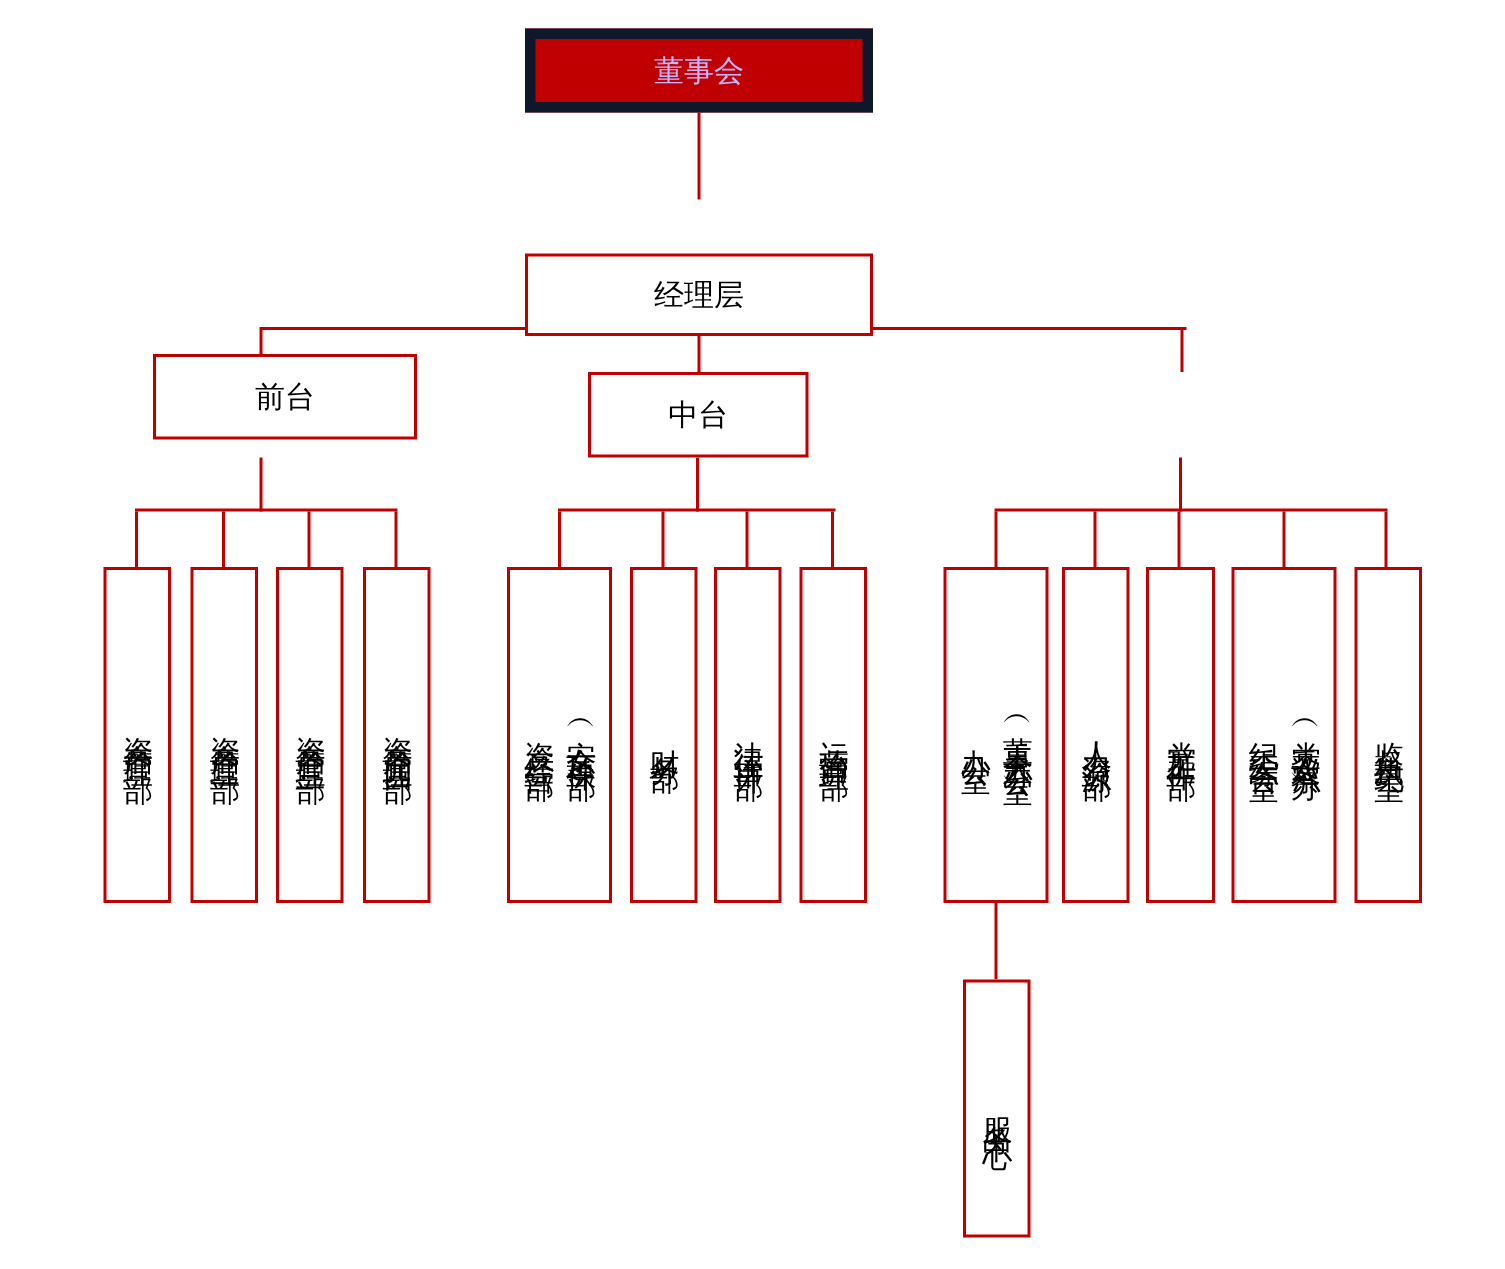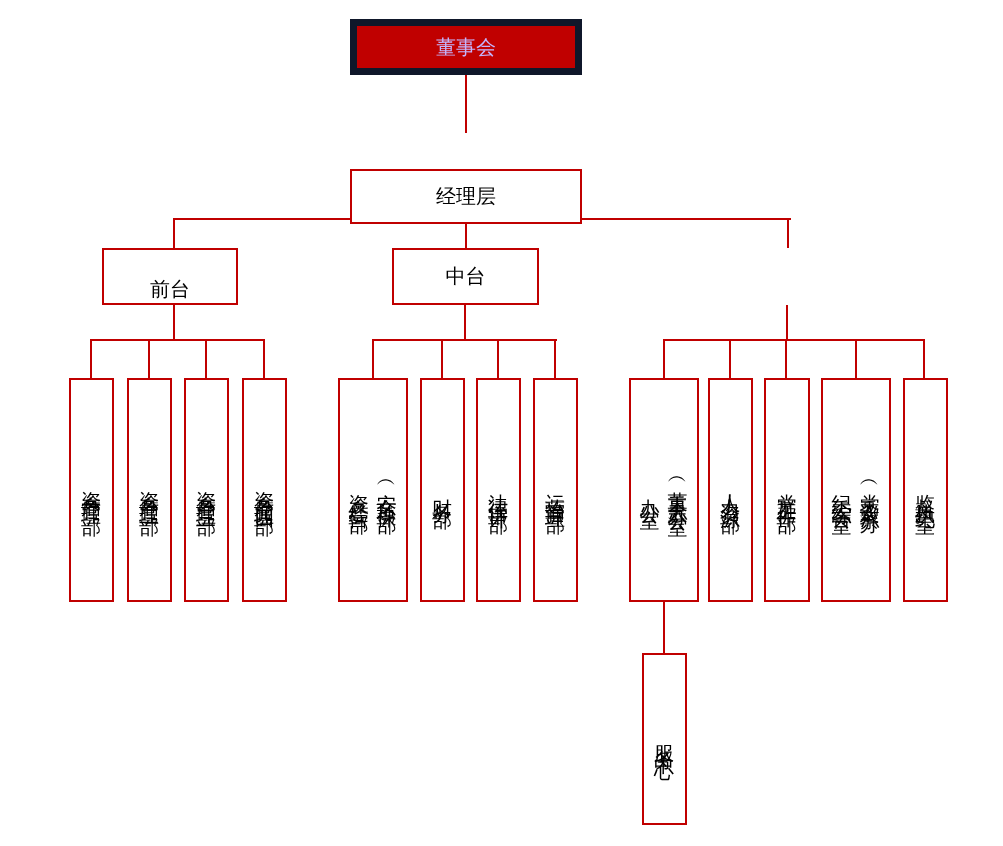--- a/index.html
+++ b/index.html
@@ -69,21 +69,21 @@
   <div class="line" style="left:663px; top:602px; width:2px; height:51px;"></div>
 
   <div class="node root" style="left:350px; top:19px; width:232px; height:56px;">
     <span>董事会</span>
   </div>
 
   <div class="node" style="left:350px; top:133px; width:232px; height:55px;margin-top:36px;">
     <span>经理层</span>
   </div>
 
-  <div class="node" style="left:102px; top:248px; width:136px; height:57px;align-items:flex-end;">
+  <div class="node" style="left:102px; top:236px; width:176px; height:57px;">
     <span>前台</span>
   </div>
   <div class="node" style="left:392px; top:248px; width:147px; height:57px;">
     <span>中台</span>
   </div>
 
   <div class="vnode" style="left:69px; top:378px; width:45px; height:224px;">
     <div class="vtext">资产管理一部</div>
   </div>
   <div class="vnode" style="left:127px; top:378px; width:45px; height:224px;">

